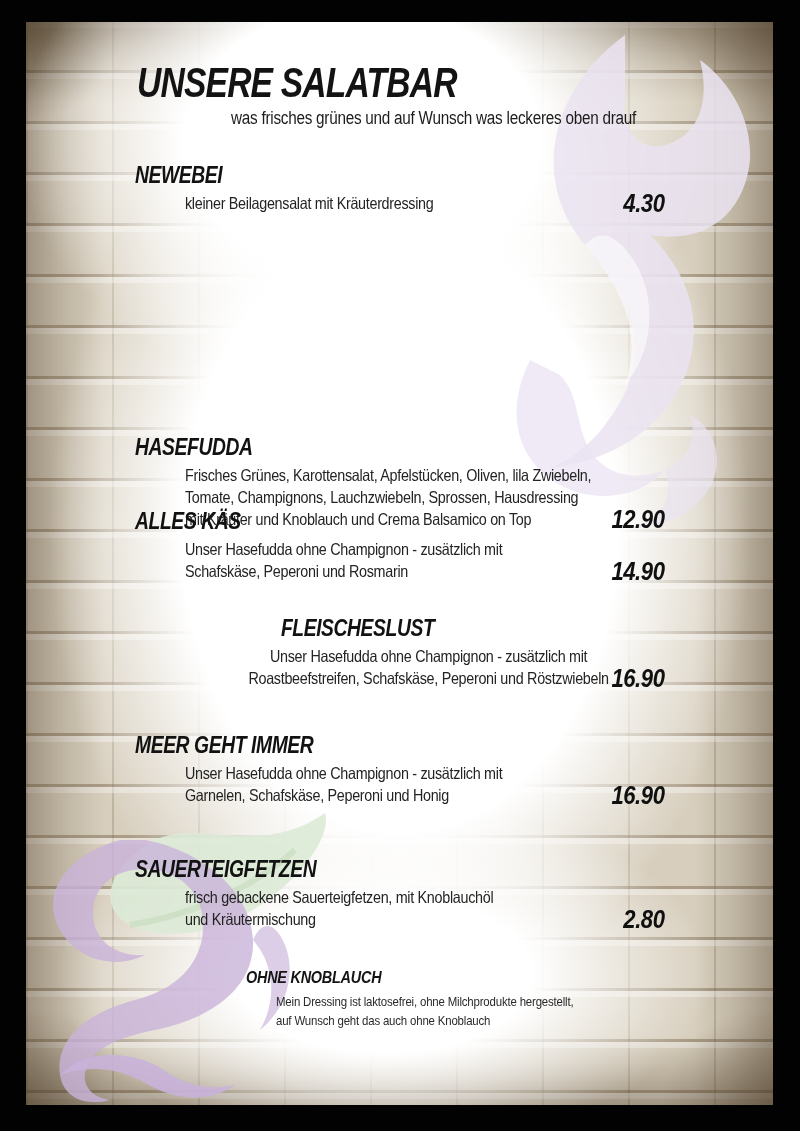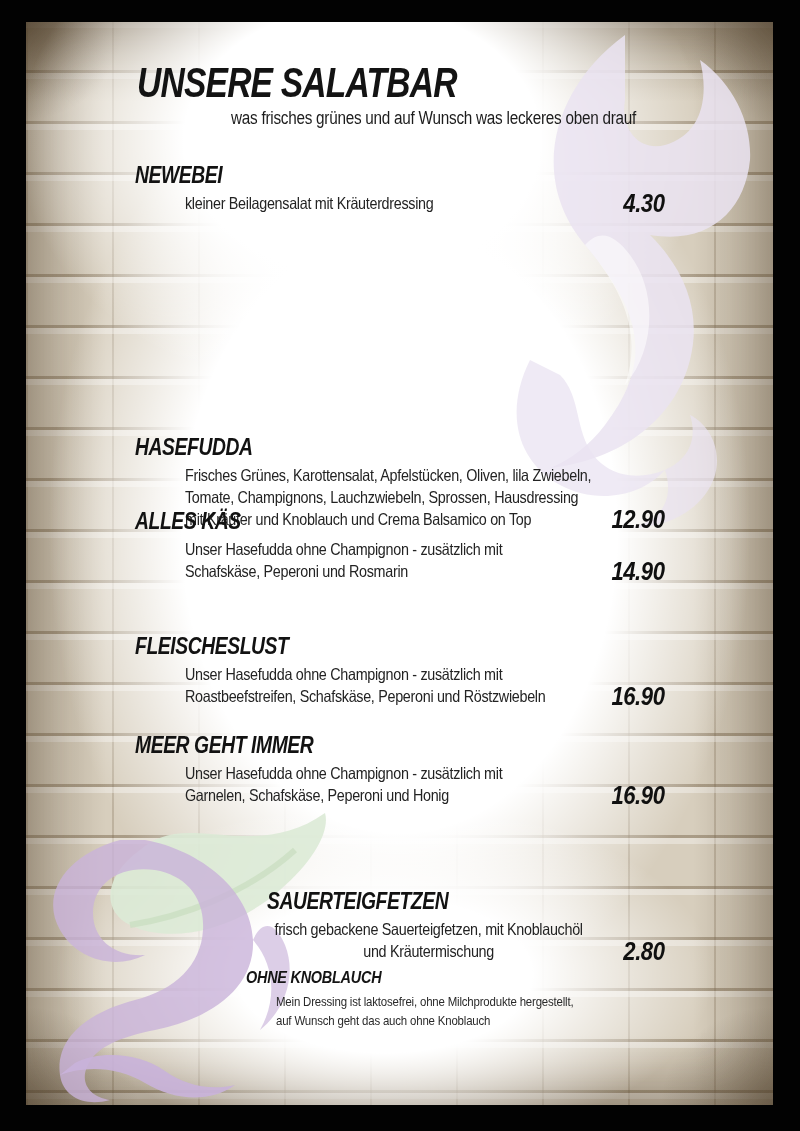--- a/index.html
+++ b/index.html
@@ -40,21 +40,21 @@
   .item-name{font-size:23px;font-weight:700;font-style:italic;color:#121212;
              letter-spacing:-.5px;white-space:nowrap;
              transform:scaleX(.84);transform-origin:left top;line-height:26px;}
   .item-desc{margin:4px 0 0 50px;width:560px;font-size:16.5px;line-height:22px;color:#232323;
              letter-spacing:-.35px;white-space:pre-line;
              transform:scaleX(.87);transform-origin:left top;}
   .item-price{position:absolute;right:0;bottom:-2px;font-size:26px;font-weight:700;
              font-style:italic;color:#101010;letter-spacing:-.5px;white-space:nowrap;
              transform:scaleX(.85);transform-origin:right bottom;line-height:26px;}
   .i1{top:162px;} .i2{top:242px;} .i3{top:398px;margin-top:36px;} .i4{top:508px;}
-  .i5{top:633px;} .i6{top:724px;margin-top:8px;} .i7{top:888px;text-align:center;}
+  .i5{top:615px;text-align:center;} .i6{top:724px;margin-top:8px;} .i7{top:856px;}
   .footer-note{position:absolute;left:246px;top:968px;}
   .footer-heading{font-size:17px;font-weight:700;font-style:italic;color:#141414;
              letter-spacing:-.3px;white-space:nowrap;
              transform:scaleX(.85);transform-origin:left top;}
   .footer-text{margin:4px 0 0 30px;font-size:13px;line-height:19px;color:#2a2a2a;
              letter-spacing:-.2px;white-space:pre-line;
              transform:scaleX(.88);transform-origin:left top;}
 </style>
 </head>
 <body>

